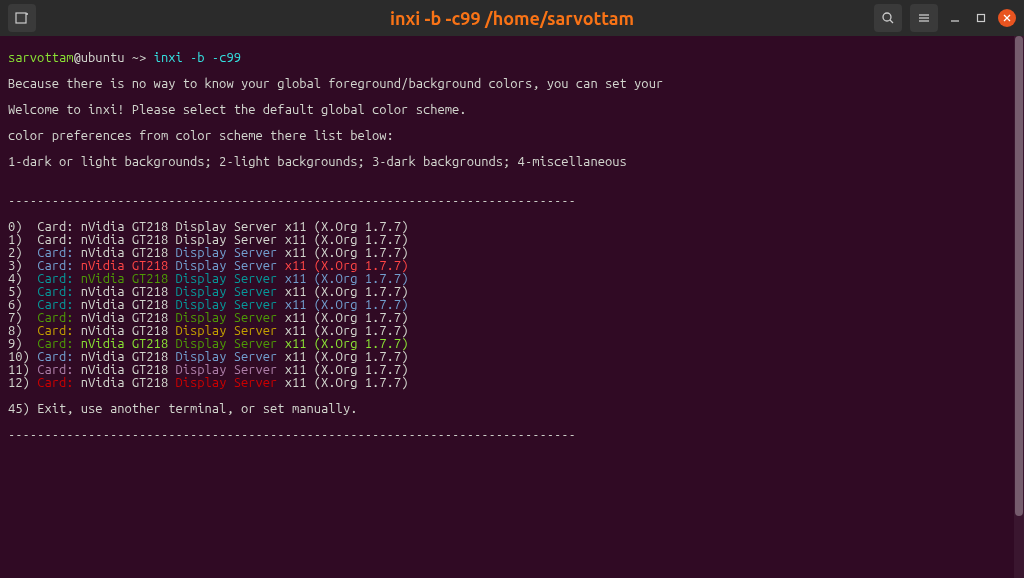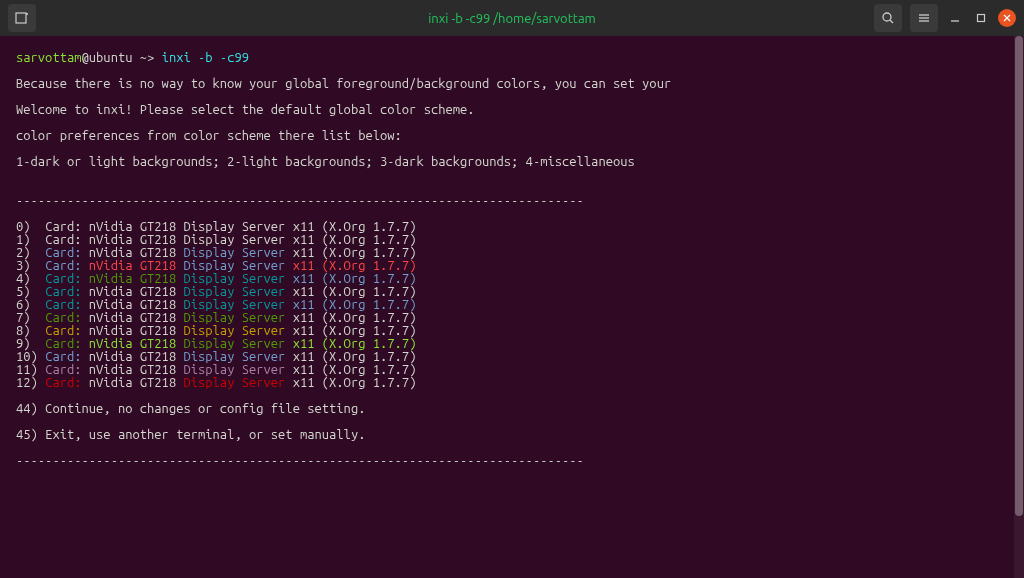--- a/index.html
+++ b/index.html
@@ -33,24 +33,24 @@
       display: flex;
       align-items: center;
       justify-content: center;
       cursor: pointer;
     }
     .titlebar-btn svg { stroke: #ccc; fill: none; }
     .titlebar-title {
       position: absolute;
       left: 50%;
       transform: translateX(-50%);
-      color: #22c55e;
+      color: #f97316;
       font-family: 'Ubuntu', sans-serif;
-      font-size: 13px;
-      font-weight: normal;
+      font-size: 18px;
+      font-weight: bold;
     }
     .titlebar-right {
       margin-left: auto;
       display: flex;
       align-items: center;
       gap: 8px;
     }
     .titlebar-square-btn {
       width: 28px;
       height: 28px;
@@ -75,21 +75,21 @@
       width: 18px;
       height: 18px;
       background: #e95420;
       border-radius: 50%;
       display: flex;
       align-items: center;
       justify-content: center;
       cursor: pointer;
     }
     .terminal {
-      padding: 2px 16px;
+      padding: 2px 8px;
       color: #ddd;
       line-height: 1.0;
       white-space: pre;
       background: #300a24;
       height: calc(100% - 36px);
       overflow: hidden;
     }
     .line { white-space: pre; }
     .c-user { color: #8ae234; }
     .c-cmd { color: #34e2e2; }
@@ -169,21 +169,20 @@
 
 <div class="terminal">
 <div class="line"><span class="c-user">sarvottam</span><span class="c-white">@ubuntu</span><span class="c-white"> ~&gt; </span><span class="c-cmd">inxi -b -c99</span></div>
 <div class="line c-white">Because there is no way to know your global foreground/background colors, you can set your</div>
 <div class="line c-white">Welcome to inxi! Please select the default global color scheme.</div>
 <div class="line c-white">color preferences from color scheme there list below:</div>
 <div class="line c-white">1-dark or light backgrounds; 2-light backgrounds; 3-dark backgrounds; 4-miscellaneous</div>
 <div class="line c-white"></div>
 <div class="line c-white">------------------------------------------------------------------------------</div>
 <div id="scheme-list"><div class="line"><span class="c-white">0)  </span><span class="c-white">Card:</span><span class="c-white"> nVidia GT218 </span><span class="c-white">Display Server</span><span class="c-white"> x11 </span><span class="c-white">(X.Org 1.7.7)</span></div><div class="line"><span class="c-white">1)  </span><span class="c-white">Card:</span><span class="c-white"> nVidia GT218 </span><span class="c-white">Display Server</span><span class="c-white"> x11 </span><span class="c-white">(X.Org 1.7.7)</span></div><div class="line"><span class="c-white">2)  </span><span class="c-blue">Card:</span><span class="c-white"> nVidia GT218 </span><span class="c-blue">Display Server</span><span class="c-white"> x11 </span><span class="c-white">(X.Org 1.7.7)</span></div><div class="line"><span class="c-white">3)  </span><span class="c-blue">Card:</span><span class="c-brightred"> nVidia GT218 </span><span class="c-blue">Display Server</span><span class="c-brightred"> x11 </span><span class="c-brightred">(X.Org 1.7.7)</span></div><div class="line"><span class="c-white">4)  </span><span class="c-teal">Card:</span><span class="c-darkgreen"> nVidia GT218 </span><span class="c-teal">Display Server</span><span class="c-blue"> x11 </span><span class="c-blue">(X.Org 1.7.7)</span></div><div class="line"><span class="c-white">5)  </span><span class="c-teal">Card:</span><span class="c-white"> nVidia GT218 </span><span class="c-teal">Display Server</span><span class="c-white"> x11 </span><span class="c-white">(X.Org 1.7.7)</span></div><div class="line"><span class="c-white">6)  </span><span class="c-teal">Card:</span><span class="c-white"> nVidia GT218 </span><span class="c-teal">Display Server</span><span class="c-blue"> x11 </span><span class="c-blue">(X.Org 1.7.7)</span></div><div class="line"><span class="c-white">7)  </span><span class="c-darkgreen">Card:</span><span class="c-white"> nVidia GT218 </span><span class="c-darkgreen">Display Server</span><span class="c-white"> x11 </span><span class="c-white">(X.Org 1.7.7)</span></div><div class="line"><span class="c-white">8)  </span><span class="c-darkyellow">Card:</span><span class="c-white"> nVidia GT218 </span><span class="c-darkyellow">Display Server</span><span class="c-white"> x11 </span><span class="c-white">(X.Org 1.7.7)</span></div><div class="line"><span class="c-white">9)  </span><span class="c-darkgreen">Card:</span><span class="c-green"> nVidia GT218 </span><span class="c-darkgreen">Display Server</span><span class="c-green"> x11 </span><span class="c-green">(X.Org 1.7.7)</span></div><div class="line"><span class="c-white">10) </span><span class="c-blue">Card:</span><span class="c-white"> nVidia GT218 </span><span class="c-blue">Display Server</span><span class="c-white"> x11 </span><span class="c-white">(X.Org 1.7.7)</span></div><div class="line"><span class="c-white">11) </span><span class="c-magenta">Card:</span><span class="c-white"> nVidia GT218 </span><span class="c-magenta">Display Server</span><span class="c-white"> x11 </span><span class="c-white">(X.Org 1.7.7)</span></div><div class="line"><span class="c-white">12) </span><span class="c-darkred">Card:</span><span class="c-white"> nVidia GT218 </span><span class="c-darkred">Display Server</span><span class="c-white"> x11 </span><span class="c-white">(X.Org 1.7.7)</span></div></div>
-<div class="line c-white">44) Continue, no changes or config file setting.</div>
 <div class="line c-white">45) Exit, use another terminal, or set manually.</div>
 <div class="line c-white">------------------------------------------------------------------------------</div>
 
 
 
 
 
 
 
 

